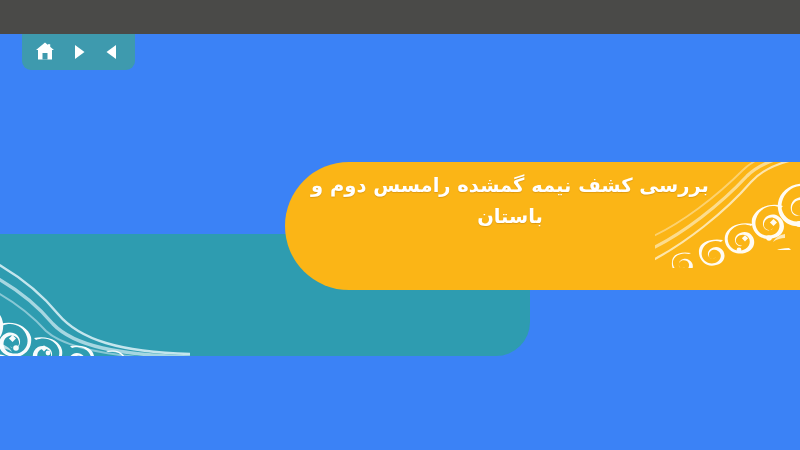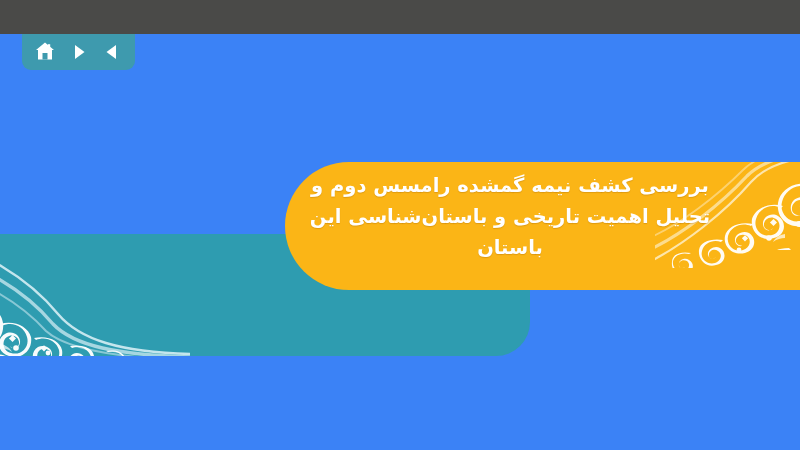--- a/index.html
+++ b/index.html
@@ -176,21 +176,20 @@
       <g fill="#ffffff" opacity="0.7">
         <path d="M190,36 c-6,0 -12,4 -14,10 c5,-3 10,-4 14,-3 Z"></path>
         <path d="M162,56 c-6,1 -11,5 -13,10 c5,-3 9,-5 13,-5 Z"></path>
         <path d="M130,72 c-6,1 -10,4 -12,8 c4,-3 8,-4 12,-4 Z"></path>
       </g>
     </svg>
   </div>
 
   <div class="title-text">
     <div>بررسی کشف نیمه گمشده رامسس دوم و</div>
-    <div>تحلیل اهمیت تاریخی و باستان‌شناسی این</div>
     <div>باستان</div>
   </div>
 
   <div class="navbar">
     <button class="nav-btn">
       <svg width="20" height="20" viewBox="0 0 20 20">
         <path d="M14 3 L14 17 L4.5 10 Z" fill="#ffffff"></path>
       </svg>
     </button>
     <button class="nav-btn">

